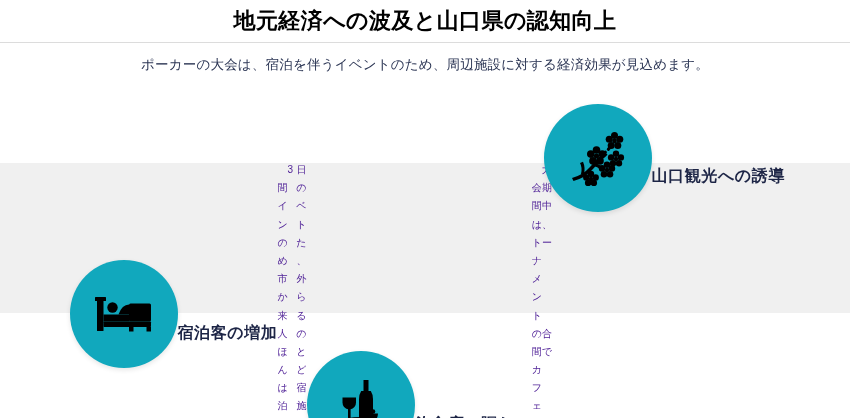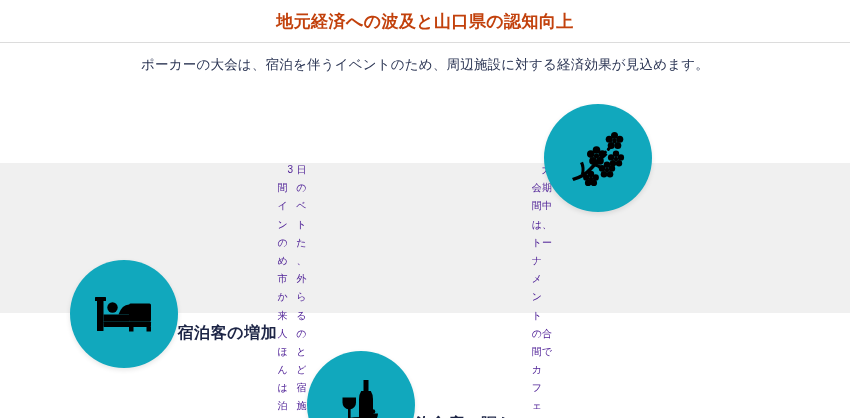--- a/index.html
+++ b/index.html
@@ -29,23 +29,23 @@
     top: 0;
     width: 850px;
     height: 43px;
     box-sizing: border-box;
     border-bottom: 1px solid #dcdcdc;
     display: flex;
     align-items: center;
     justify-content: center;
   }
   .page-title {
-    font-size: 17px;
+    font-size: 22px;
     font-weight: bold;
-    color: #c2410c;
+    color: #000000;
     letter-spacing: 0.4px;
     line-height: 1;
     white-space: nowrap;
   }
 
   
   .subtitle-wrap {
     position: absolute;
     left: 0;
     top: 55px;
@@ -257,16 +257,17 @@
                 <circle cx="4.7" cy="-1.5" r="3.2"></circle>
                 <circle cx="2.9" cy="4" r="3.2"></circle>
                 <circle cx="-2.9" cy="4" r="3.2"></circle>
                 <circle cx="-4.7" cy="-1.5" r="3.2"></circle>
                 <circle cx="0" cy="0" r="2.2"></circle>
               </g>
             </g>
           </svg>
         </span>
       </div>
+      <div class="col-heading">山口観光への誘導</div>
     </div>
 
   </div>
 </div>
 
 </body></html>

